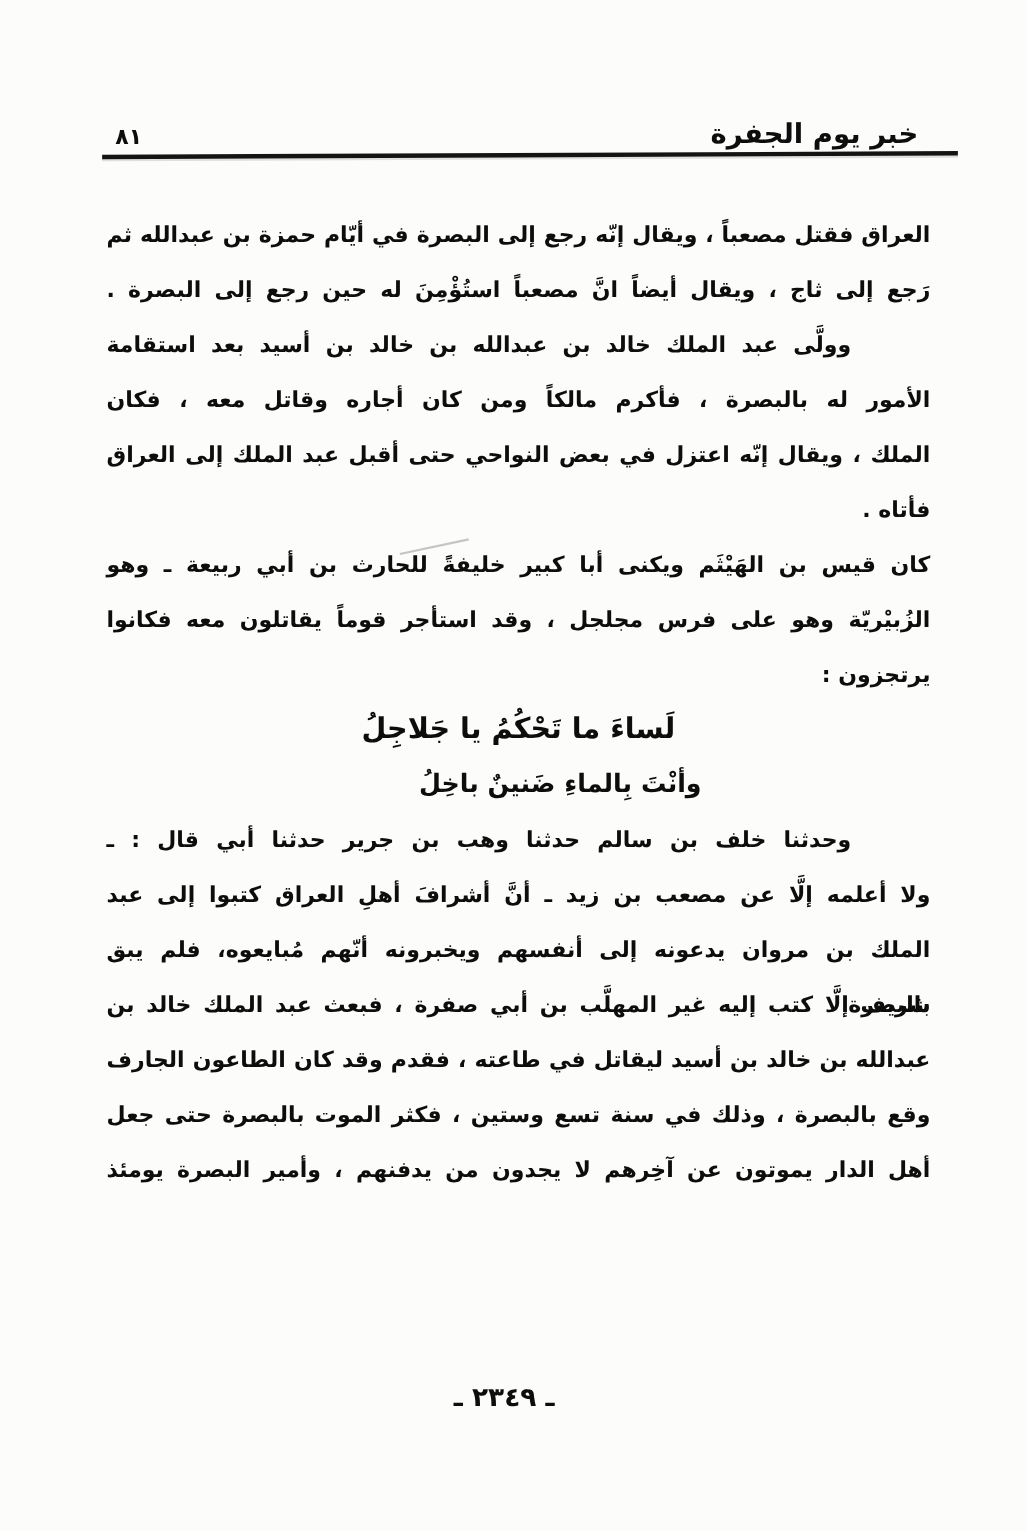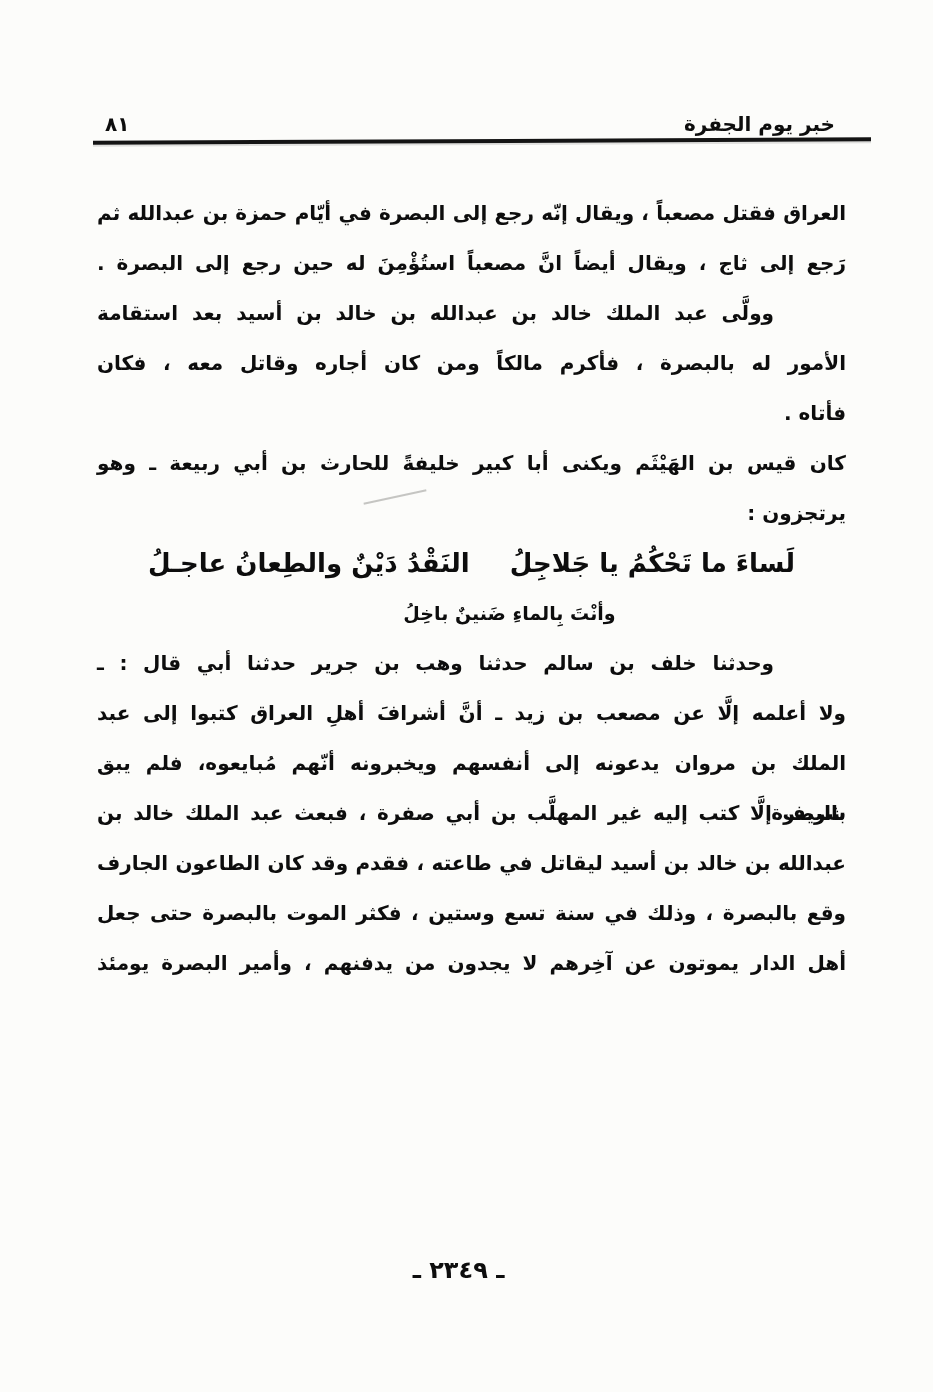--- a/index.html
+++ b/index.html
@@ -23,21 +23,21 @@
     position: absolute;
     top: 90px;
     right: 98px;
     left: 105px;
     height: 46px;
     display: flex;
     justify-content: space-between;
     align-items: flex-end;
   }
   .chapter-title {
-    font-size: 20px;
+    font-size: 25px;
     font-weight: 700;
     letter-spacing: 0.5px;
   }
   .page-number {
     font-size: 20px;
     font-weight: 700;
   }
   .rule {
     position: absolute;
     top: 139px;
@@ -78,21 +78,21 @@
     line-height: 50px;
     display: flex;
     justify-content: center;
     gap: 40px;
     font-size: 26px;
     font-weight: 700;
   }
   .poem-verse-2 {
     height: 50px;
     line-height: 50px;
-    font-size: 19px;
+    font-size: 23px;
     font-weight: 700;
     text-align: center;
     text-align-last: center;
     transform: translateX(38px);
   }
   
   .footer {
     position: absolute;
     top: 1256px;
     left: 0;
@@ -126,28 +126,29 @@
 
   <div class="rule"></div>
 
   <div class="content">
 
     <div class="line">العراق فقتل مصعباً ، ويقال إنّه رجع إلى البصرة في أيّام حمزة بن عبدالله ثم</div>
     <div class="line">رَجع إلى ثاج ، ويقال أيضاً انَّ مصعباً استُؤْمِنَ له حين رجع إلى البصرة .</div>
 
     <div class="line first">وولَّى عبد الملك خالد بن عبدالله بن خالد بن أسيد بعد استقامة</div>
     <div class="line">الأمور له بالبصرة ، فأكرم مالكاً ومن كان أجاره وقاتل معه ، فكان</div>
+    <div class="line">الملك ، ويقال إنّه اعتزل في بعض النواحي حتى أقبل عبد الملك إلى العراق</div>
     <div class="line end">فأتاه .</div>
 
     <div class="line">كان قيس بن الهَيْثَم ويكنى أبا كبير خليفةً للحارث بن أبي ربيعة ـ وهو</div>
+    <div class="line">الزُبيْريّة وهو على فرس مجلجل ، وقد استأجر قوماً يقاتلون معه فكانوا</div>
     <div class="line end">يرتجزون :</div>
 
     <div class="poem-verse-1">
       <span>لَساءَ ما تَحْكُمُ يا جَلاجِلُ</span>
-      <span>النَقْدُ دَيْنٌ والطِعانُ عاجـلُ</span>
     </div>
     <div class="poem-verse-2">وأنْتَ بِالماءِ ضَنينٌ باخِلُ</div>
 
     <div class="line first">وحدثنا خلف بن سالم حدثنا وهب بن جرير حدثنا أبي قال : ـ</div>
     <div class="line">ولا أعلمه إلَّا عن مصعب بن زيد ـ أنَّ أشرافَ أهلِ العراق كتبوا إلى عبد</div>
     <div class="line">الملك بن مروان يدعونه إلى أنفسهم ويخبرونه أنّهم مُبايعوه، فلم يبق بالبصرة</div>
     <div class="line">شريف إلَّا كتب إليه غير المهلَّب بن أبي صفرة ، فبعث عبد الملك خالد بن</div>
     <div class="line">عبدالله بن خالد بن أسيد ليقاتل في طاعته ، فقدم وقد كان الطاعون الجارف</div>
     <div class="line">وقع بالبصرة ، وذلك في سنة تسع وستين ، فكثر الموت بالبصرة حتى جعل</div>
     <div class="line">أهل الدار يموتون عن آخِرهم لا يجدون من يدفنهم ، وأمير البصرة يومئذ</div>

